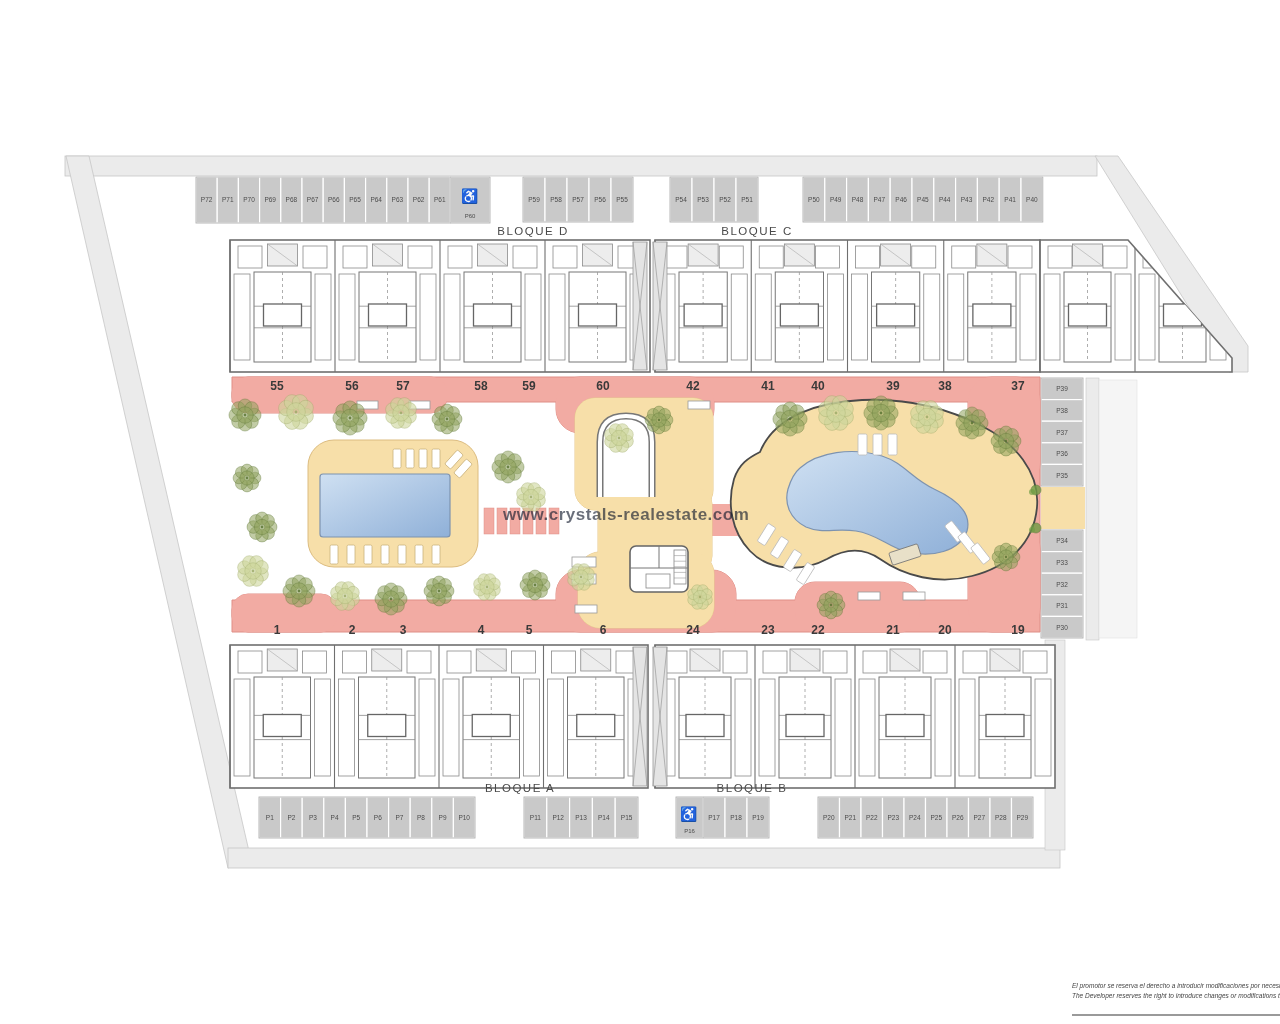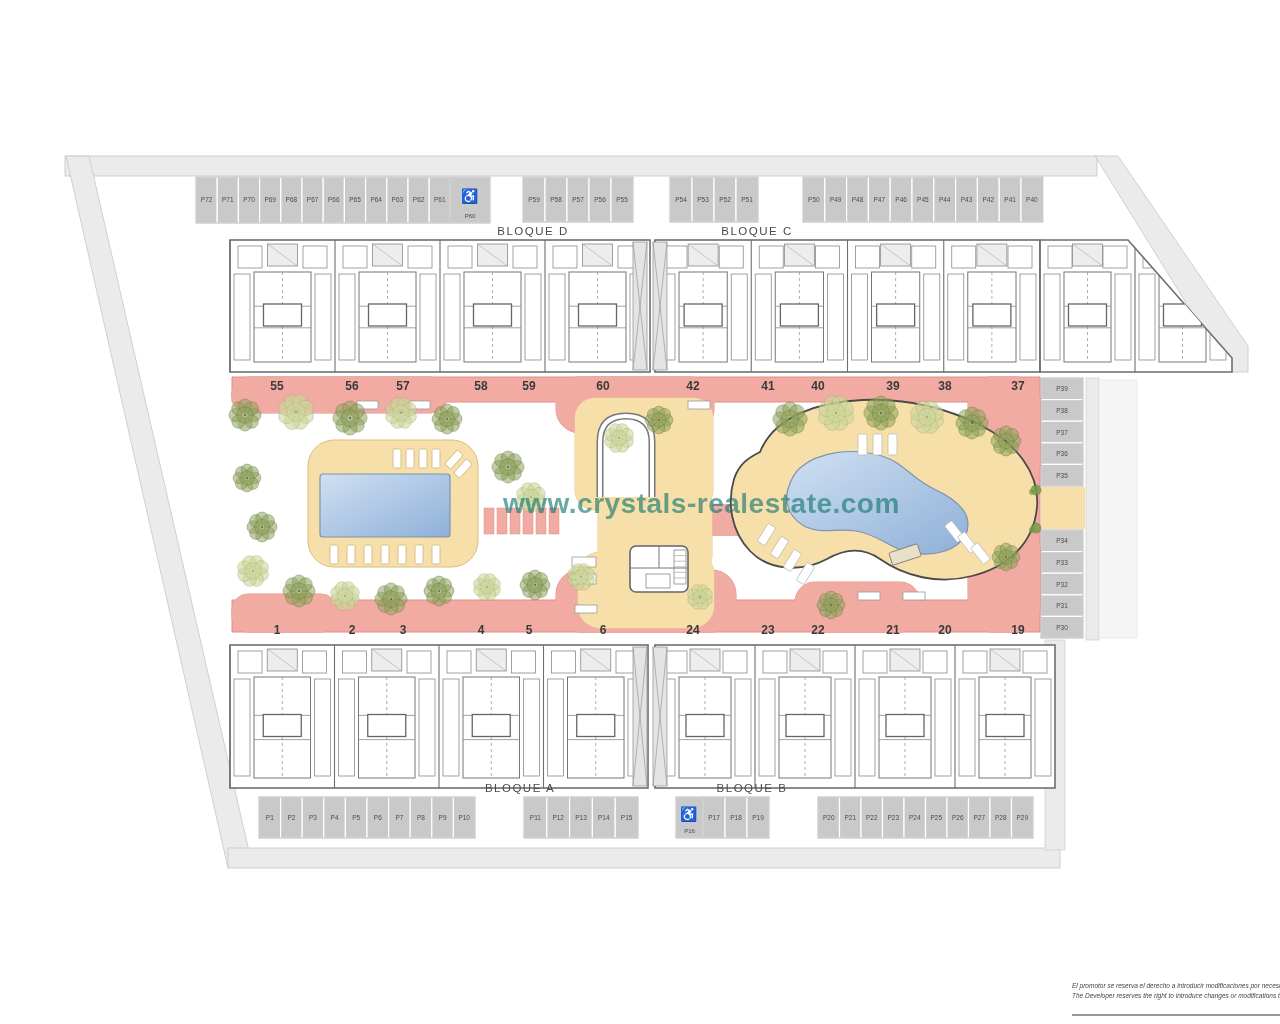--- a/index.html
+++ b/index.html
@@ -1,20 +1,20 @@
 <!DOCTYPE html>
 <html><head>
 <meta charset="utf-8">
 <style>
   html,body{margin:0;padding:0;background:#fff;}
   #canvas{position:relative;width:1280px;height:1024px;background:#ffffff;overflow:hidden;
           font-family:"Liberation Sans",sans-serif;}
   #plan-svg{position:absolute;left:0;top:0;}
-  .watermark{position:absolute;left:503px;top:488px;width:270px;white-space:nowrap;
-             font-weight:700;font-size:28px;letter-spacing:.5px;color:#0f766e;opacity:.62;}
+  .watermark{position:absolute;left:503px;top:505px;width:270px;white-space:nowrap;
+             font-weight:700;font-size:17px;letter-spacing:.5px;color:#0f172a;opacity:.62;}
   .disclaimer{position:absolute;left:1072px;top:981px;width:208px;overflow:hidden;}
   .disclaimer p{margin:0;font-size:6.5px;line-height:10px;font-style:italic;color:#444;white-space:nowrap;}
   .disclaimer .rule{margin-top:13px;border-top:2px solid #9a9a9a;width:208px;height:0;}
 </style>
 </head>
 <body>
 
 <div id="canvas">
   <svg id="plan-svg" width="1280" height="1024">
       <defs>

